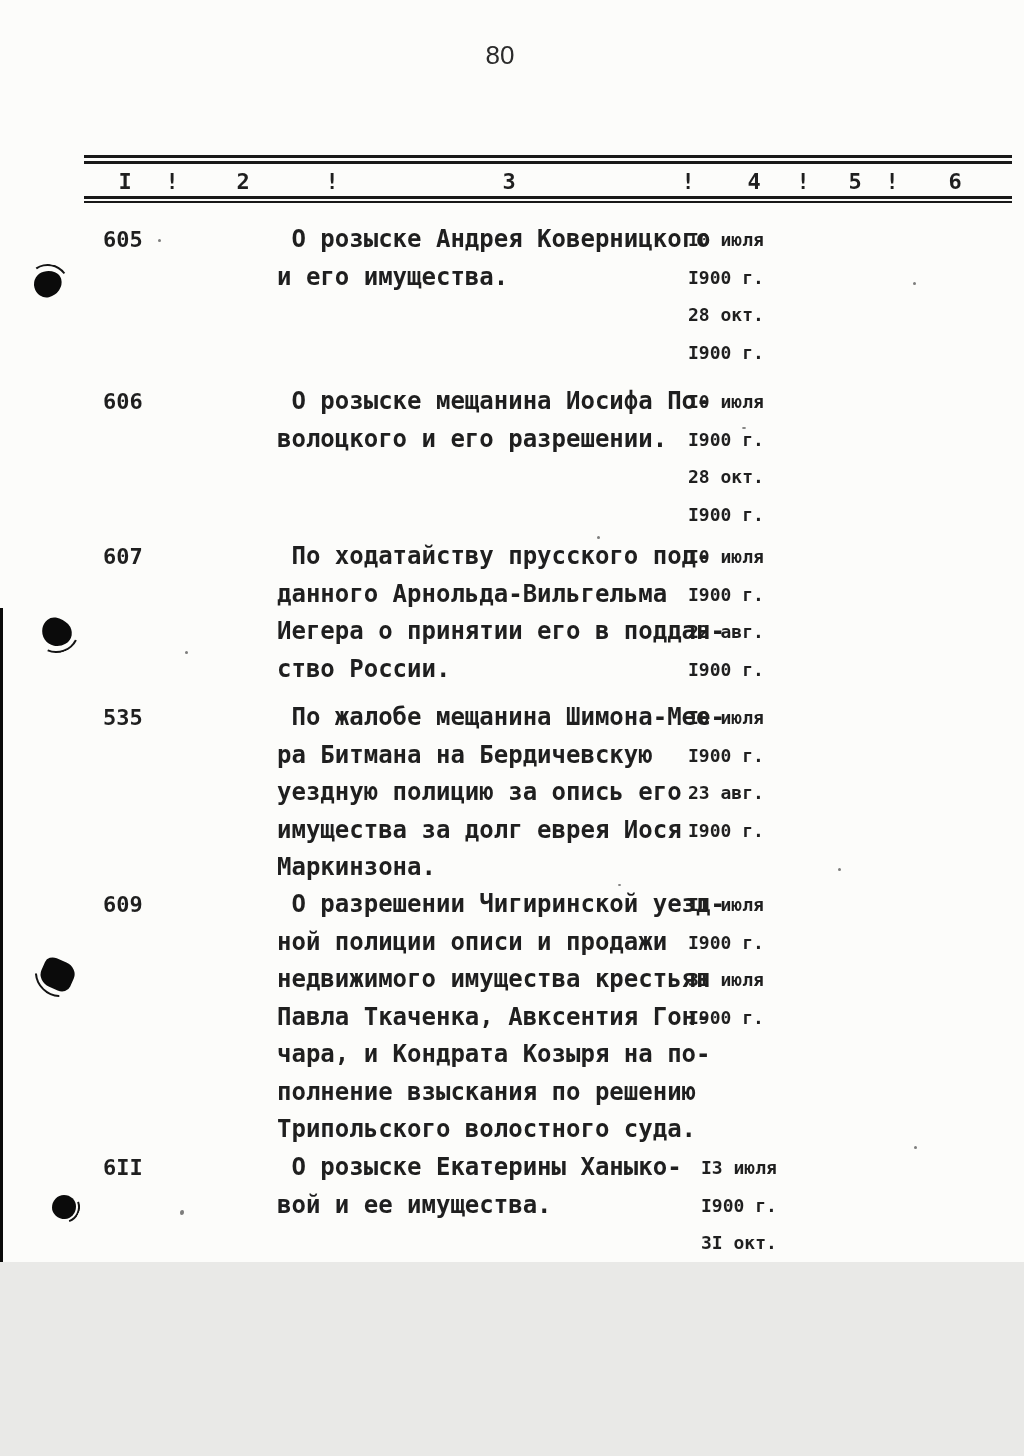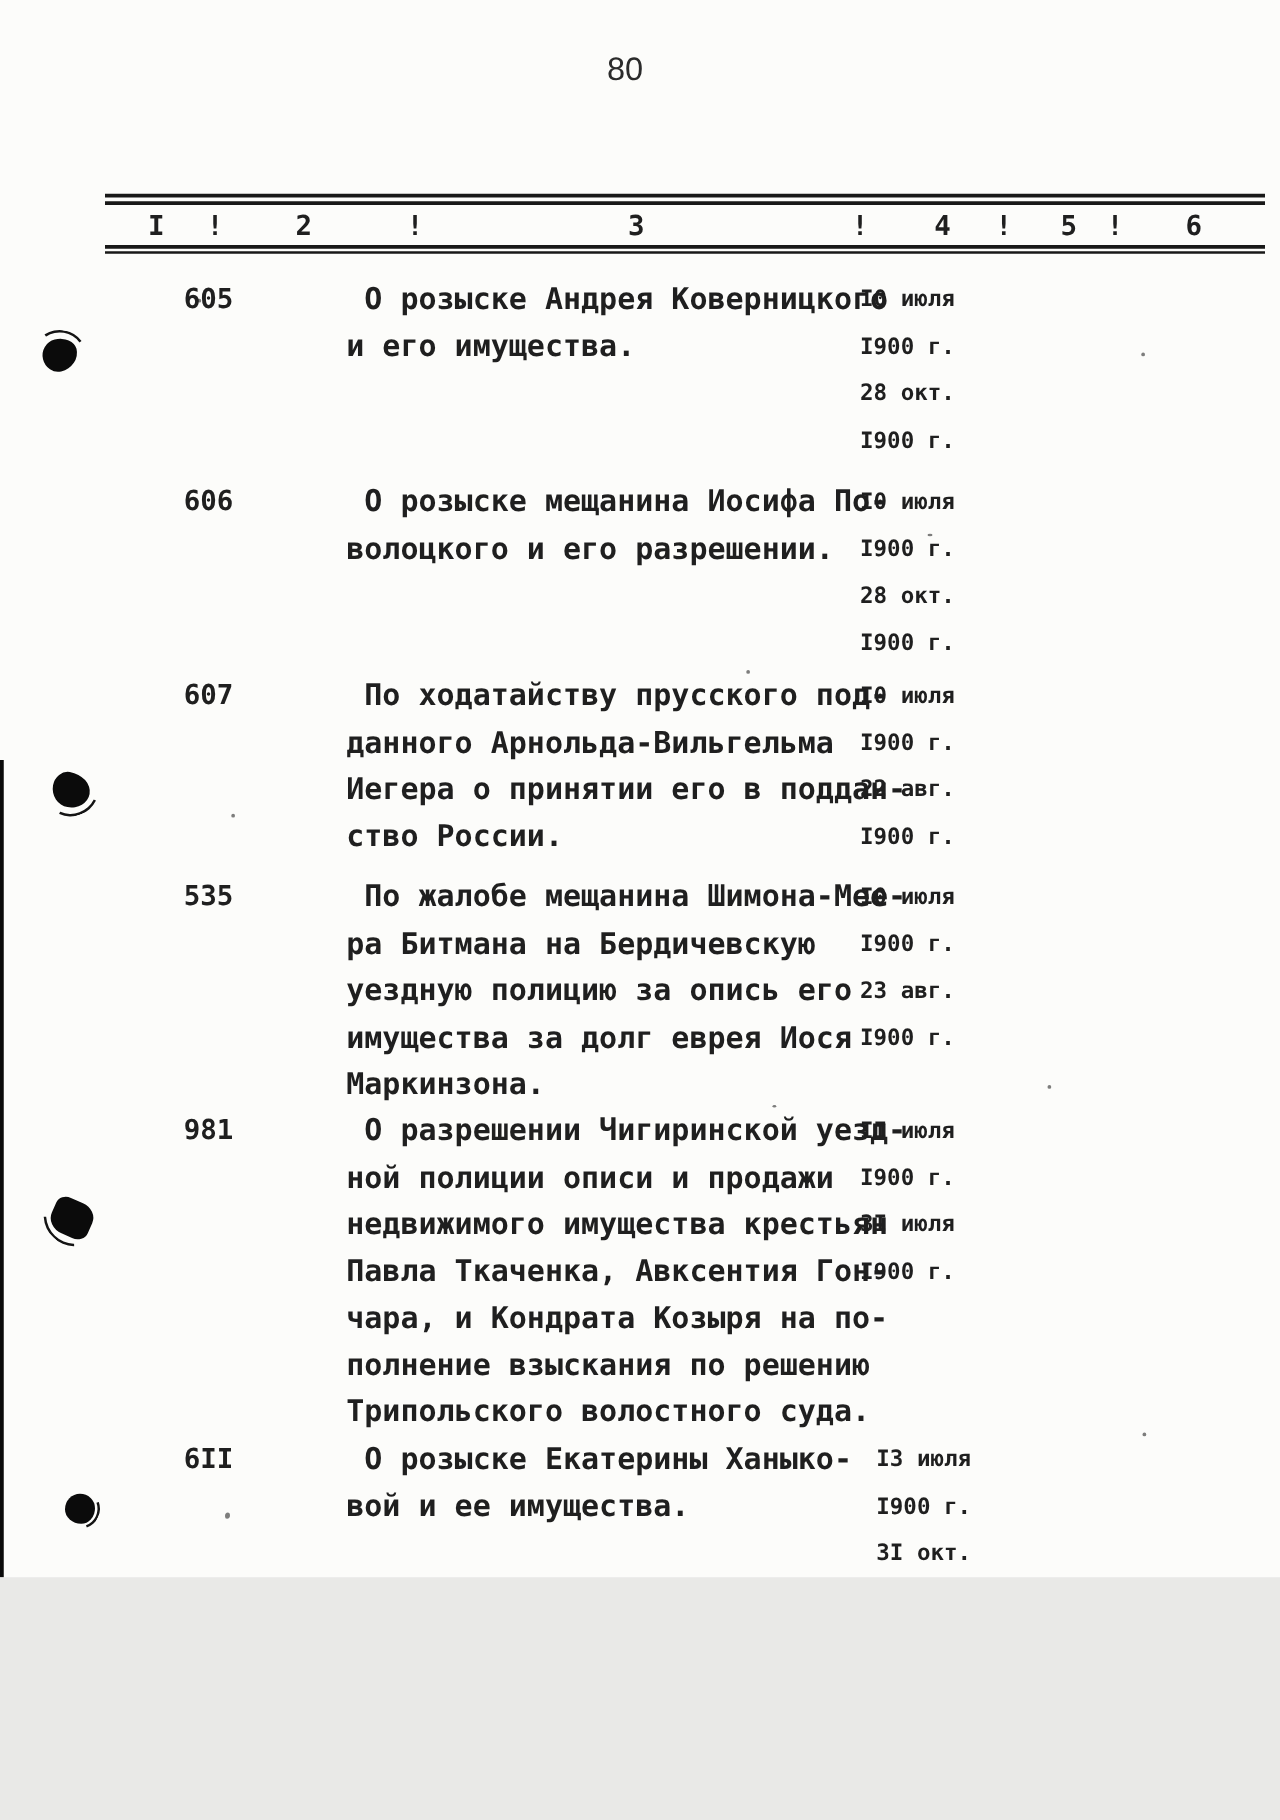--- a/index.html
+++ b/index.html
@@ -39,21 +39,21 @@
     font-size: 22px;
     font-weight: 700;
     letter-spacing: 0;
     white-space: pre;
   }
 
   
   .entry { position: absolute; left: 0; width: 100%; }
   .entry .num  {
     position: absolute; left: 103px; top: 0;
-    font-size: 22px; font-weight: 700; line-height: 37.5px; margin-left: 44px;
+    font-size: 22px; font-weight: 700; line-height: 37.5px;
   }
   .entry .desc {
     position: absolute; left: 277px; top: 0; width: 420px;
     font-size: 24px; font-weight: 700; line-height: 37.5px;
     white-space: pre;
   }
   .entry .dates {
     position: absolute; left: 688px; top: 0; width: 130px;
     font-size: 18px; font-weight: 700; line-height: 37.5px;
     white-space: pre-line;
@@ -162,21 +162,21 @@
 уездную полицию за опись его
 имущества за долг еврея Иося
 Маркинзона.</div>
     <div class="dates">I0 июля
 I900 г.
 23 авг.
 I900 г.</div>
   </div>
 
   <div class="entry" style="top:886px">
-    <div class="num">981</div>
+    <div class="num">609</div>
     <div class="desc"> О разрешении Чигиринской уезд-
 ной полиции описи и продажи
 недвижимого имущества крестьян
 Павла Ткаченка, Авксентия Гон-
 чара, и Кондрата Козыря на по-
 полнение взыскания по решению
 Трипольского волостного суда.</div>
     <div class="dates">II июля
 I900 г.
 3I июля

